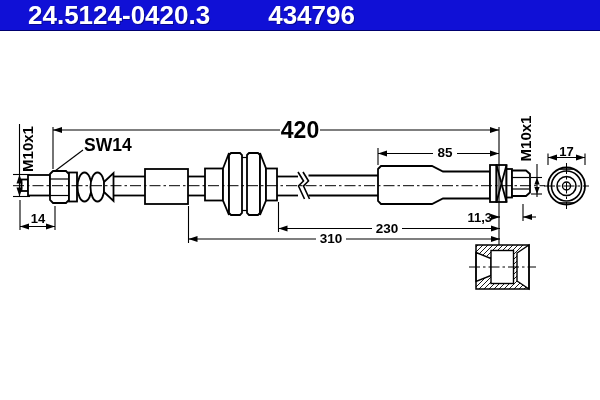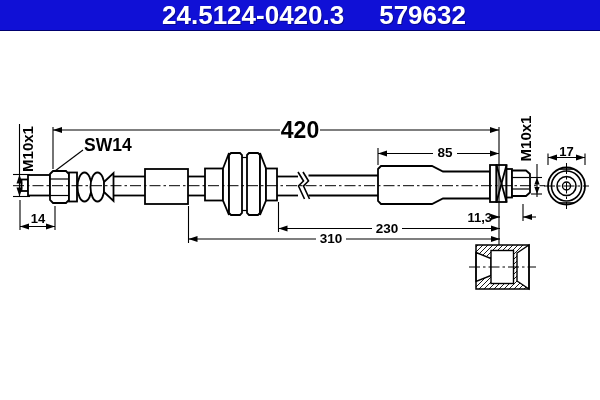--- a/index.html
+++ b/index.html
@@ -2,40 +2,40 @@
 <html><head>
 <meta charset="utf-8">
 <style>
   html,body{margin:0;padding:0;background:#e8e8e8;}
   .page{
     width:600px;height:400px;background:#ffffff;position:relative;
     font-family:"Liberation Sans",sans-serif;overflow:hidden;
   }
   .header{
     height:30px;background:#1010d6;border-bottom:1px solid #00006e;
-    display:flex;align-items:center;justify-content:center;gap:35px;
+    display:flex;align-items:center;gap:58px;
     transform:none;
   }
   .header span{
     color:#ffffff;font-size:26px;font-weight:bold;line-height:30px;
     text-shadow:1px 1px 0 rgba(0,0,60,0.45);
     letter-spacing:0px;white-space:nowrap;
   }
   .header .pn{margin-left:28px;}
   svg{display:block;}
   text{fill:#000000;font-family:"Liberation Sans",sans-serif;font-weight:bold;}
 </style>
 </head>
 <body>
 
 <div class="page">
 
   <div class="header">
     <span class="pn">24.5124-0420.3</span>
-    <span>579632</span>
+    <span>434796</span>
   </div>
 
   <svg width="600" height="370" viewBox="0 30 600 370" stroke-linecap="butt" stroke-linejoin="miter">
 
     <g fill="#ffffff" stroke="#000000" stroke-width="1.8">
       <rect x="21.5" y="178.5" width="6.5" height="11.5"></rect>
       <rect x="28" y="174" width="22" height="20.5"></rect>
     </g>
 
     <g>

